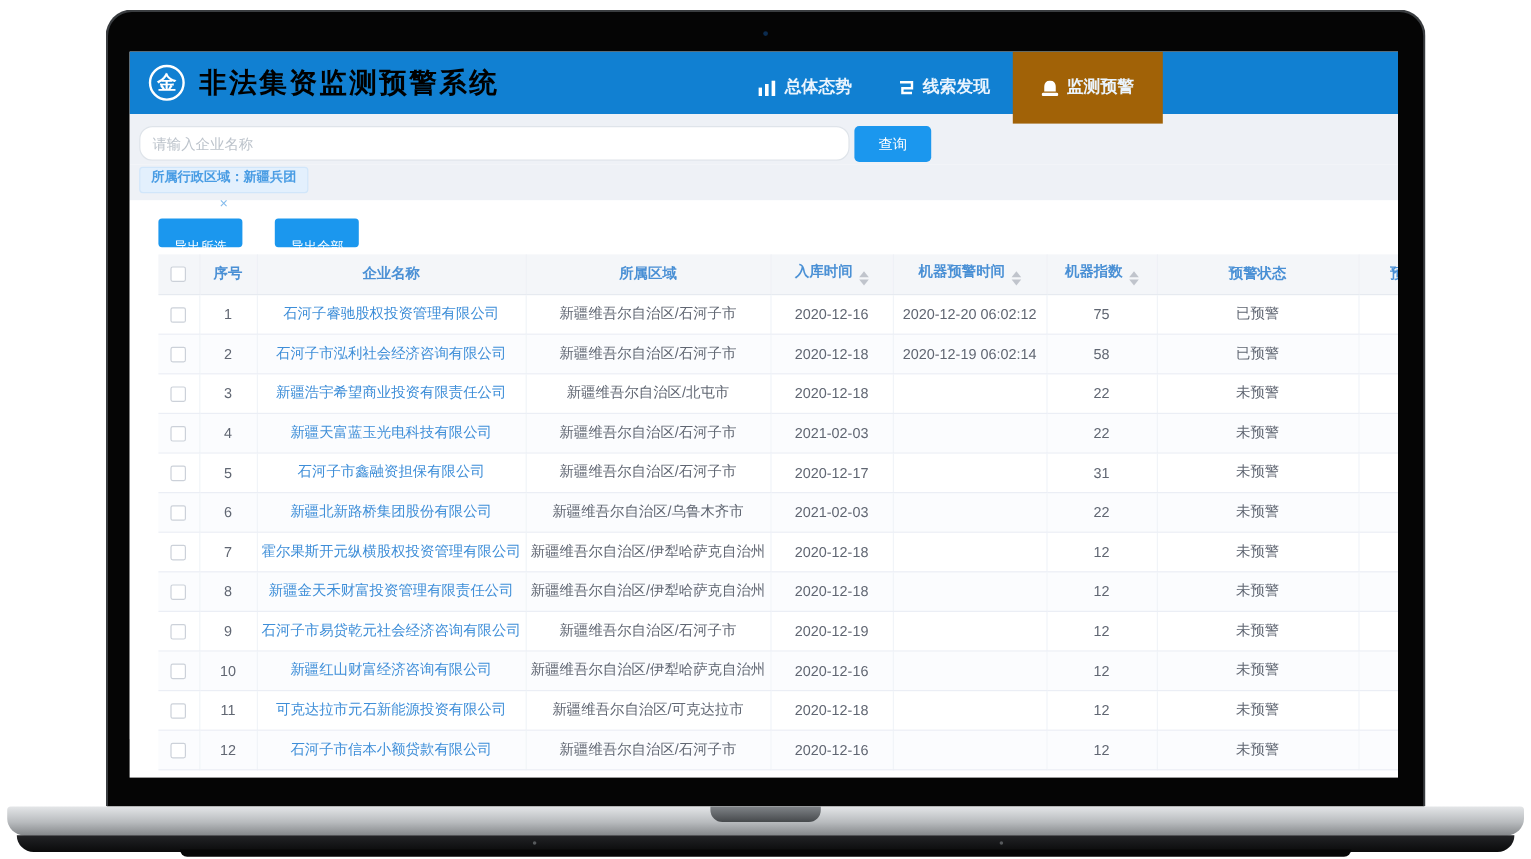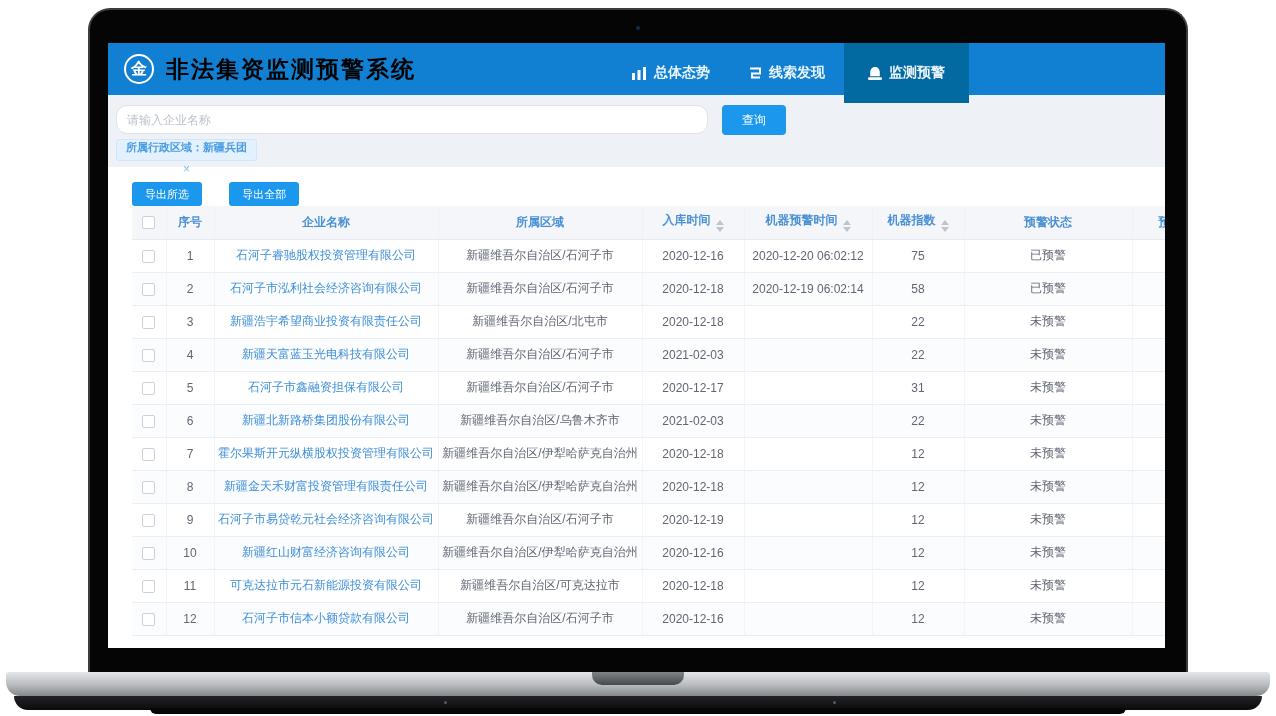--- a/index.html
+++ b/index.html
@@ -30,40 +30,40 @@
   .app { position:relative; width:1057px; height:605px; font-size:12px; color:#5f6470; }
 
   .app-header { position:relative; height:52px; background:#1180d2; display:flex; align-items:center; }
   .logo { margin-left:16px; width:30px; height:30px; border:2px solid #fff; border-radius:50%;
     color:#fff; display:flex; align-items:center; justify-content:center;
     font-size:16px; font-weight:bold; flex:none; }
   .app-title { color:#000000; font-size:23px; font-weight:bold; margin-left:12px; letter-spacing:2px; white-space:nowrap; }
   .nav { position:absolute; left:505px; top:0; height:60px; display:flex; align-items:stretch; }
   .nav-item { display:flex; align-items:center; gap:7px; padding:0 19px; color:#eaf4fd;
     font-size:14px; font-weight:bold; cursor:pointer; white-space:nowrap; }
-  .nav-item.active { background:#0369a1; padding:1px 24px; }
+  .nav-item.active { background:#a16207; padding:1px 24px; }
   .nav-item svg { display:block; }
 
   .search-bar { height:42px; background:#eef1f6; padding:10px 8px 0; display:flex; align-items:flex-start; }
   .search-input { width:592px; height:29px; border:1px solid #dfe4ea; border-radius:11px;
     padding:0 10px; font-size:12px; color:#5f6470; background:#fff; outline:none;
     font-family:"Liberation Sans","DejaVu Sans",sans-serif; }
   .search-input::placeholder { color:#bcc3cb; }
-  .query-btn { margin-left:14px; width:64px; height:30px; background:#1b97ee; color:#fff;
+  .query-btn { margin-left:4px; width:64px; height:30px; background:#1b97ee; color:#fff;
     border:none; border-radius:4px; font-size:12px; cursor:pointer;
     font-family:"Liberation Sans","DejaVu Sans",sans-serif; }
 
   .tag-row { height:30px; background:#eef1f6; padding:2px 8px 0; }
   .tag { display:inline-flex; align-items:center; gap:7px; height:22px; padding:0 9px;
     background:#e3f0fd; border:1px solid #d1e6fa; border-radius:3px;
     color:#4a9de4; font-size:11px; font-weight:bold;flex-direction:column; }
   .tag-close { color:#85bcec; font-size:12px; font-weight:normal; cursor:pointer; }
 
   .content { background:#fff; padding:15px 0 0 24px; height:449px; }
-  .export-btn { display:inline-block; height:24px; line-height:24px; padding:0 13px;
+  .export-btn { display:inline-block; height:24px; line-height:24px; padding:12px 13px;
     background:#1b97ee; color:#fff; border:none; border-radius:3px; font-size:11px;
     margin-right:24px; cursor:pointer; font-family:"Liberation Sans","DejaVu Sans",sans-serif; }
 
   table { margin-top:0; border-collapse:collapse; table-layout:fixed; width:1120px; }
   th { height:33px; background:#f4f6f9; color:#4a90d5; font-size:12px; font-weight:bold;
     border-bottom:1px solid #e6eaf0; border-right:1px solid #eef1f6; text-align:center; }
   td { height:33px; border-bottom:1px solid #ebeef5; border-right:1px solid #f1f4f8;
     text-align:center; font-size:12px; color:#606672; white-space:nowrap; overflow:hidden; }
   tr:nth-child(even) td { background:#fbfcfe; }
   .col-sel { width:34px; } .col-no { width:48px; } .col-company { width:224px; }

